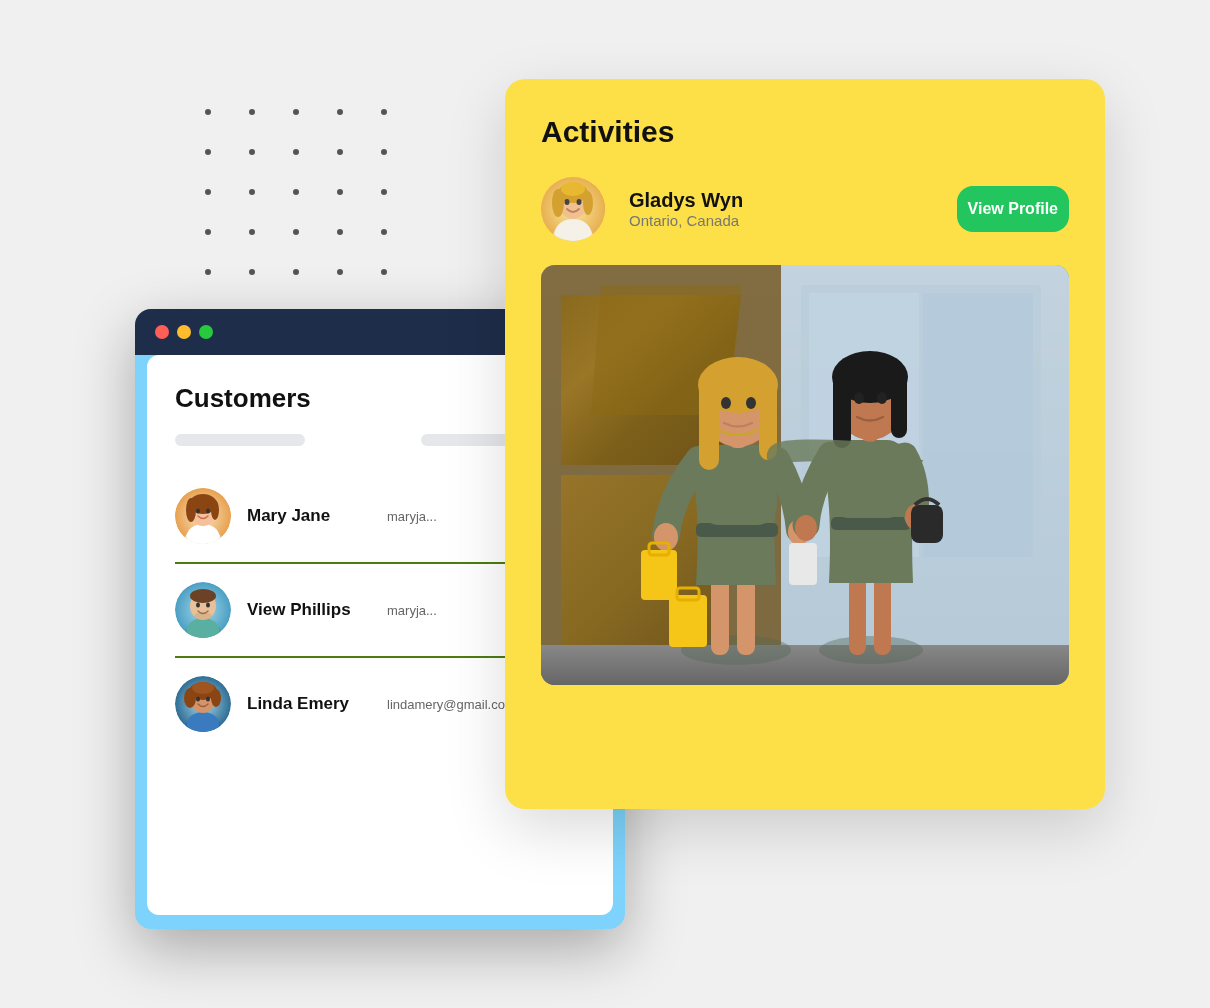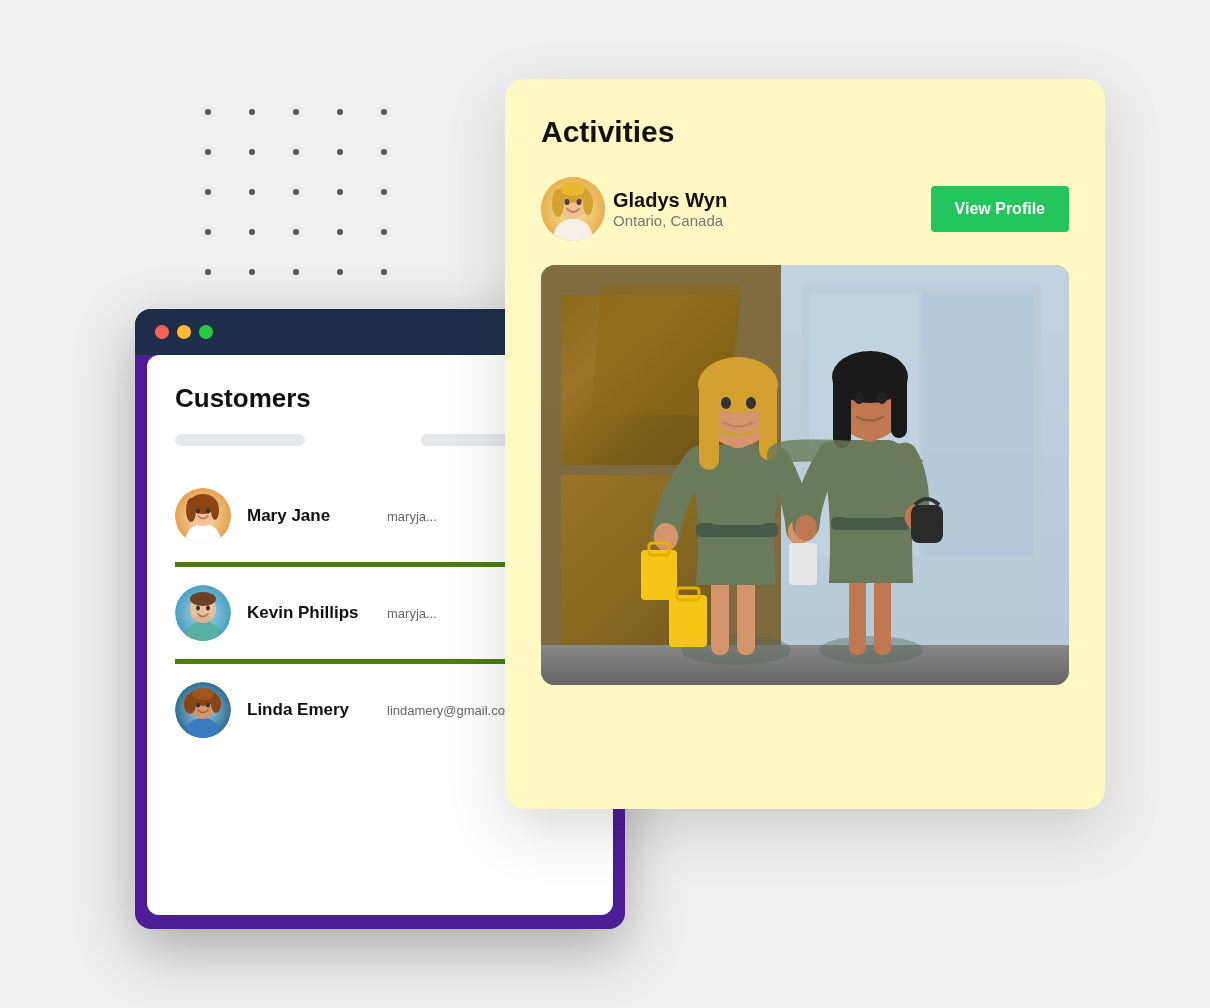--- a/index.html
+++ b/index.html
@@ -42,21 +42,21 @@
       background: #555;
     }
 
     
     .browser-window {
       position: absolute;
       top: 230px;
       left: 30px;
       width: 490px;
       height: 620px;
-      background: #4c1d95;
+      background: #7dd3fc;
       border-radius: 16px;
       overflow: hidden;
       box-shadow: 0 20px 60px rgba(0,0,0,0.3);
     }
 
     .browser-titlebar {
       background: #1e2d4a;
       padding: 16px 20px;
       display: flex;
       align-items: center;
@@ -99,21 +99,21 @@
       height: 12px;
       background: #e5e7eb;
       border-radius: 6px;
     }
 
     .customer-row {
       display: flex;
       align-items: center;
       gap: 16px;
       padding: 18px 0;
-      border-bottom: 5px solid #4d7c0f;
+      border-bottom: 2px solid #4d7c0f;
     }
 
     .customer-row:last-child {
       border-bottom: none;
       align-items: center;
     }
 
     .avatar {
       width: 56px;
       height: 56px;
@@ -151,37 +151,37 @@
       font-weight: 500;
     }
 
     
     .activities-card {
       position: absolute;
       top: 0;
       right: 0;
       width: 600px;
       height: 730px;
-      background: #fef9c3;
+      background: #fde047;
       border-radius: 20px;
       box-shadow: 0 20px 60px rgba(0,0,0,0.15);
       padding: 36px 36px;
     }
 
     .activities-title {
       font-size: 30px;
       font-weight: 800;
       color: #111;
       margin-bottom: 28px;
     }
 
     .profile-row {
       display: flex;
       align-items: center;
-      gap: 8px;
+      gap: 24px;
       margin-bottom: 24px;
     }
 
     .profile-avatar {
       width: 64px;
       height: 64px;
       border-radius: 50%;
       overflow: hidden;
       flex-shrink: 0;
       background: linear-gradient(135deg, #f5d47a 0%, #e8b060 40%, #d49050 70%, #f8e8c0 100%);
@@ -203,22 +203,22 @@
     .profile-location {
       font-size: 15px;
       color: #777;
       margin-top: 0;
     }
 
     .view-profile-btn {
       background: #22c55e;
       color: white;
       border: none;
-      border-radius: 4px;
-      padding: 14px 24px;
+      border-radius: 16px;
+      padding: 14px 11px;
       font-size: 16px;
       font-weight: 700;
       cursor: pointer;
       white-space: nowrap;
     }
 
     .activity-image {
       width: 100%;
       height: 420px;
       border-radius: 14px;
@@ -350,21 +350,21 @@
 
             <ellipse cx="28" cy="34" rx="9" ry="4" fill="#c4a070" opacity="0.4"></ellipse>
 
             <path d="M23 29 Q28 34 33 29" fill="none" stroke="#a07050" stroke-width="1.5" stroke-linecap="round"></path>
 
             <ellipse cx="23" cy="23" rx="2" ry="2.5" fill="#333"></ellipse>
             <ellipse cx="33" cy="23" rx="2" ry="2.5" fill="#333"></ellipse>
           </svg>
         </div>
         <div class="customer-info">
-          <div class="customer-name">Kevin Phillips</div>
+          <div class="customer-name">View Phillips</div>
           <div class="customer-email">maryja...</div>
         </div>
       </div>
 
       <div class="customer-row">
         <div class="avatar">
           <svg class="linda-svg" viewBox="0 0 56 56" xmlns="http://www.w3.org/2000/svg">
             <defs>
               <radialGradient id="bg3" cx="50%" cy="50%" r="50%">
                 <stop offset="0%" stop-color="#a8d8ea"></stop>

